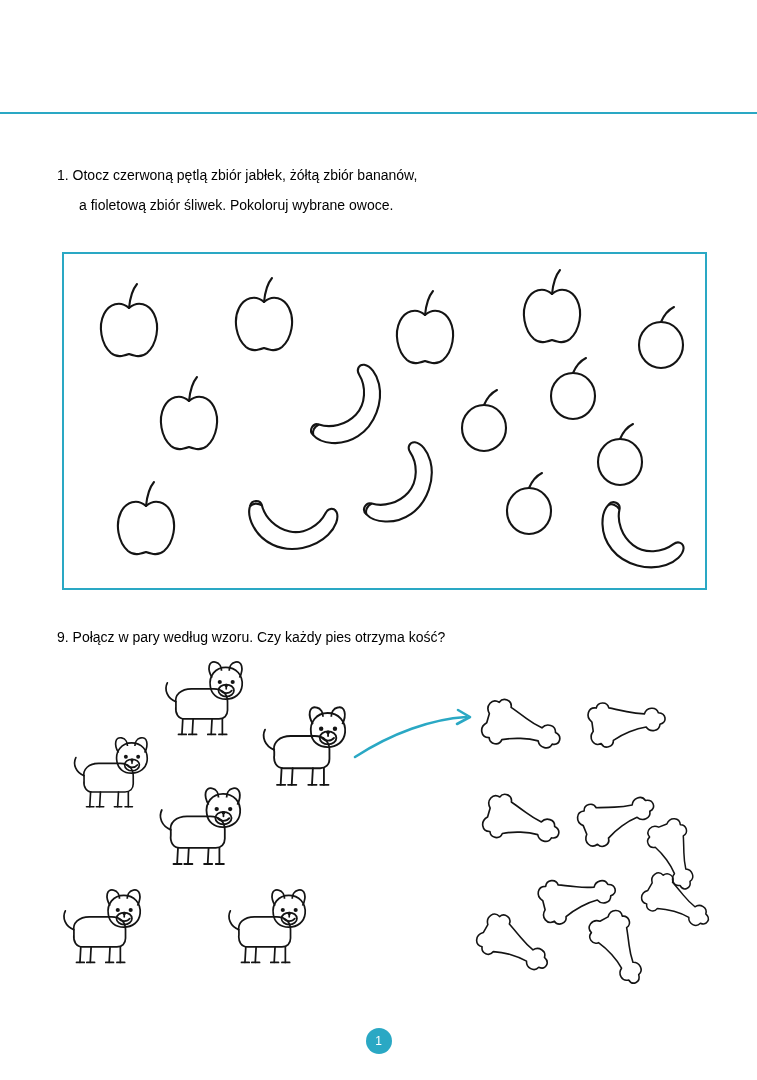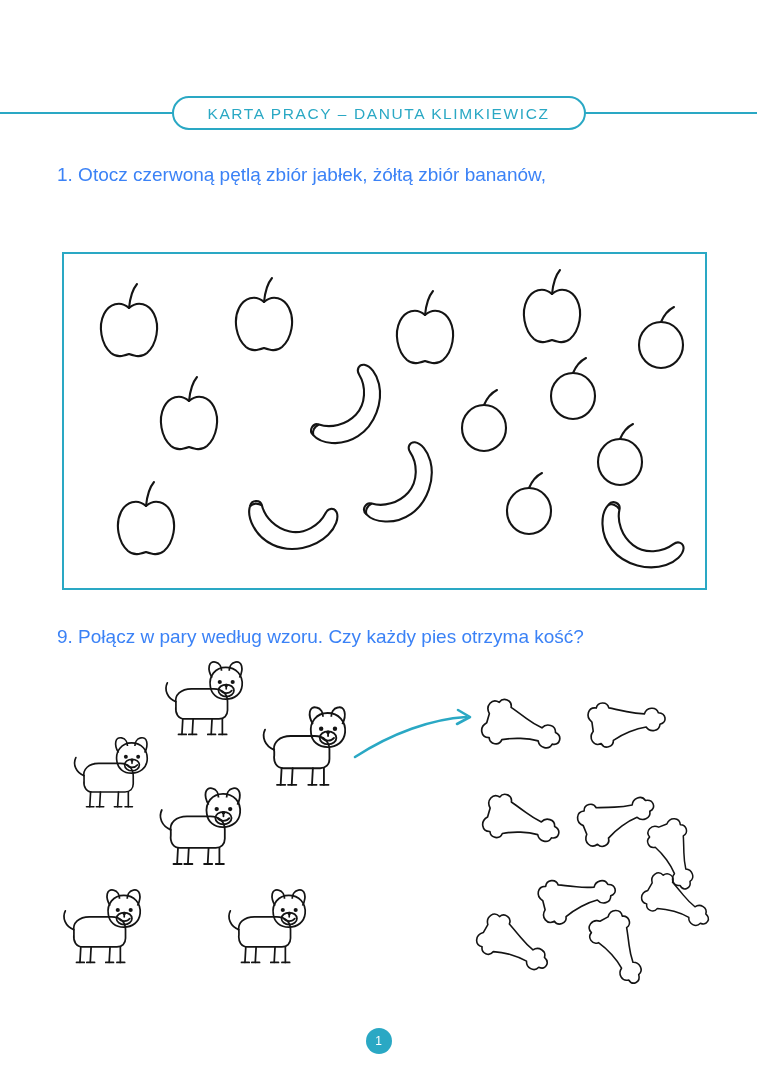--- a/index.html
+++ b/index.html
@@ -50,23 +50,23 @@
     white-space: nowrap;
   }
 
   
   .task {
     position: absolute;
     left: 57px;
     width: 650px;
   }
   .task-text {
-    font-size: 19px;
+    font-size: 14px;
     line-height: 30px;
-    color: #3b82f6;
+    color: #000000;
   }
   .task-1 { top: 160px; }
   .task-2 { top: 622px; }
   .task-line { display: block; }
   .task-line.indent { padding-left: 22px; }
 
   
   .fruit-box {
     position: absolute;
     left: 62px;
@@ -100,26 +100,26 @@
     font-size: 12px;
     line-height: 26px;
     text-align: center;
   }
 </style>
 </head>
 <body>
 
 <div class="header-band">
   <div class="header-rule"></div>
-  <div class="header-pill">KARTA PRACY – DANUTA KLIMKIEWICZ</div>
 </div>
 
 <div class="task task-1">
   <div class="task-text">
     <span class="task-line">1. Otocz czerwoną pętlą zbiór jabłek, żółtą zbiór bananów,</span>
+    <span class="task-line indent">a fioletową zbiór śliwek. Pokoloruj wybrane owoce.</span>
   </div>
 </div>
 
 <div class="fruit-box"></div>
 
 <div class="task task-2">
   <div class="task-text">
     <span class="task-line">9. Połącz w pary według wzoru. Czy każdy pies otrzyma kość?</span>
   </div>
 </div>

